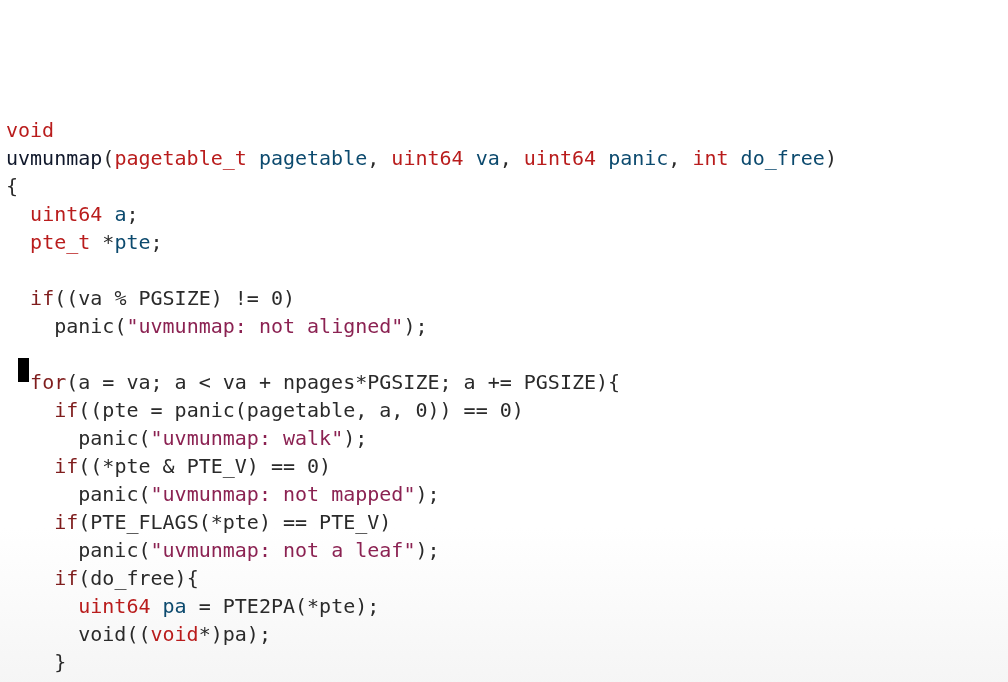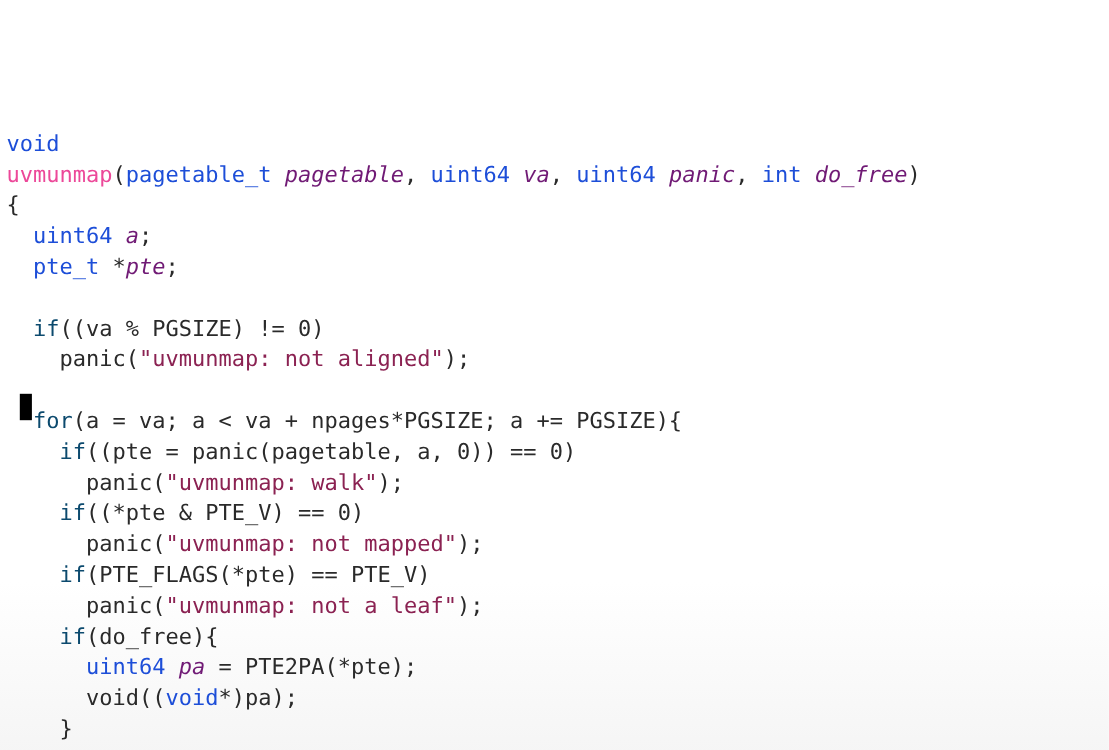--- a/index.html
+++ b/index.html
@@ -7,25 +7,25 @@
     padding: 4px 6px;
     font-family: "DejaVu Sans Mono", "Liberation Mono", Menlo, Consolas, monospace;
     font-size: 20px;
     line-height: 1.4;
     background: linear-gradient(to bottom, #ffffff 0%, #ffffff 55%, #f0f0f0 80%, #e4e4e4 100%);
     color: #2a2a2a;
     white-space: pre;
     min-height: 674px;
     position: relative;
   }
-  .kw-type  { color: #1d4ed8; margin-top: 44px; }   
-  .kw-ctrl  { color: #0c4a6e; }   
-  .fn       { color: #ec4899; }   
+  .kw-type  { color: #b91c1c; margin-top: 44px; }   
+  .kw-ctrl  { color: #7f1d1d; }   
+  .fn       { color: #0f172a; }   
   .str      { color: #8b2252; }   
-  .ident    { color: #701a75; font-style: italic; }   
+  .ident    { color: #0c4a6e; }   
   .num      { color: #2a2a2a; }
   .cursor {
     position: absolute;
     background: #000;
     width: 11px;
     height: 24px;
   }
 </style>
 </head>
 <body>

